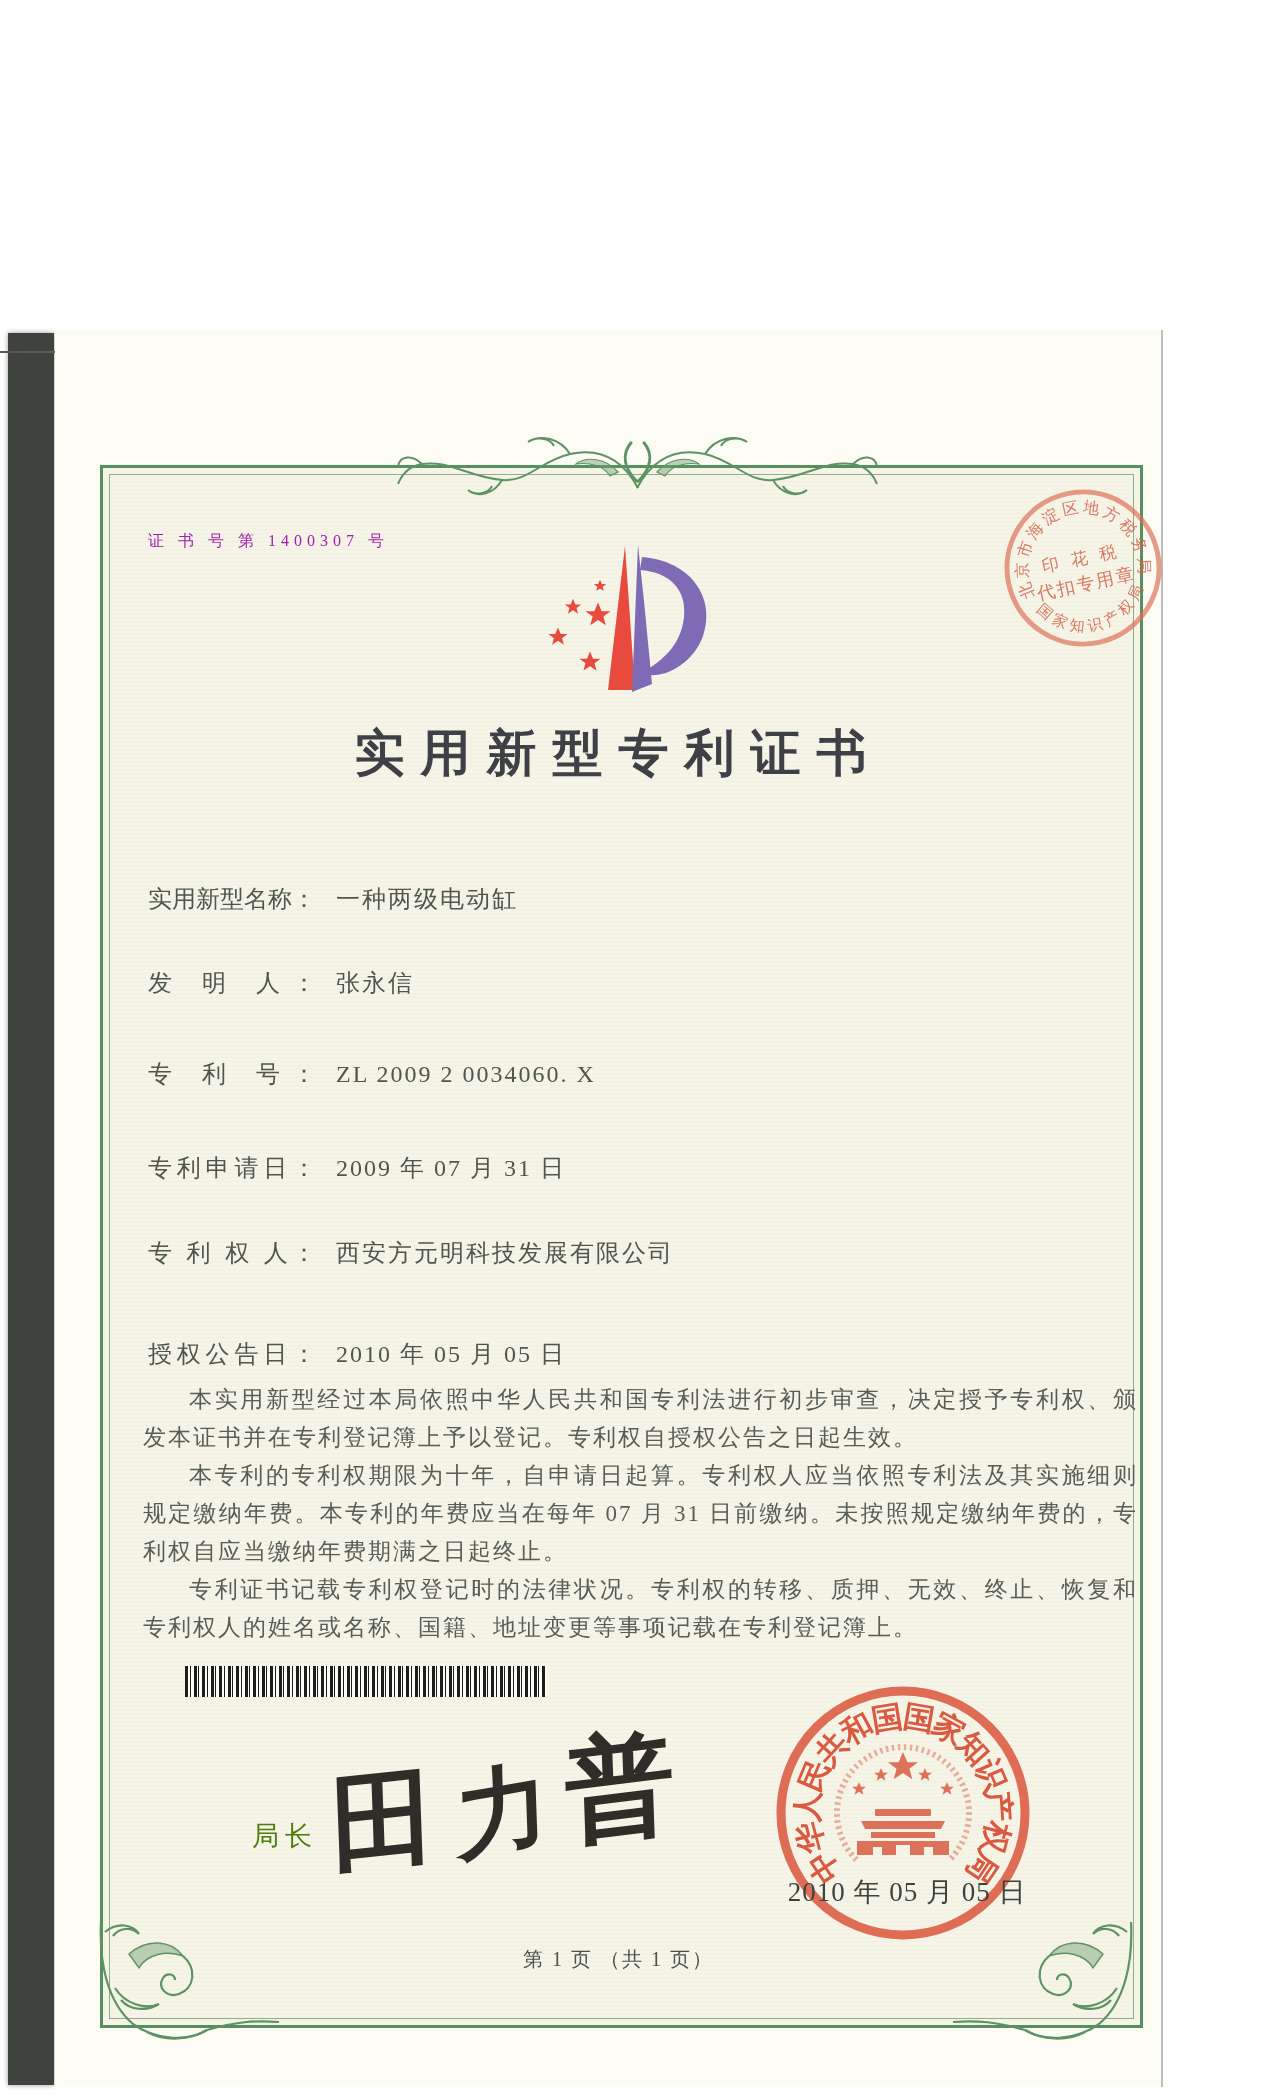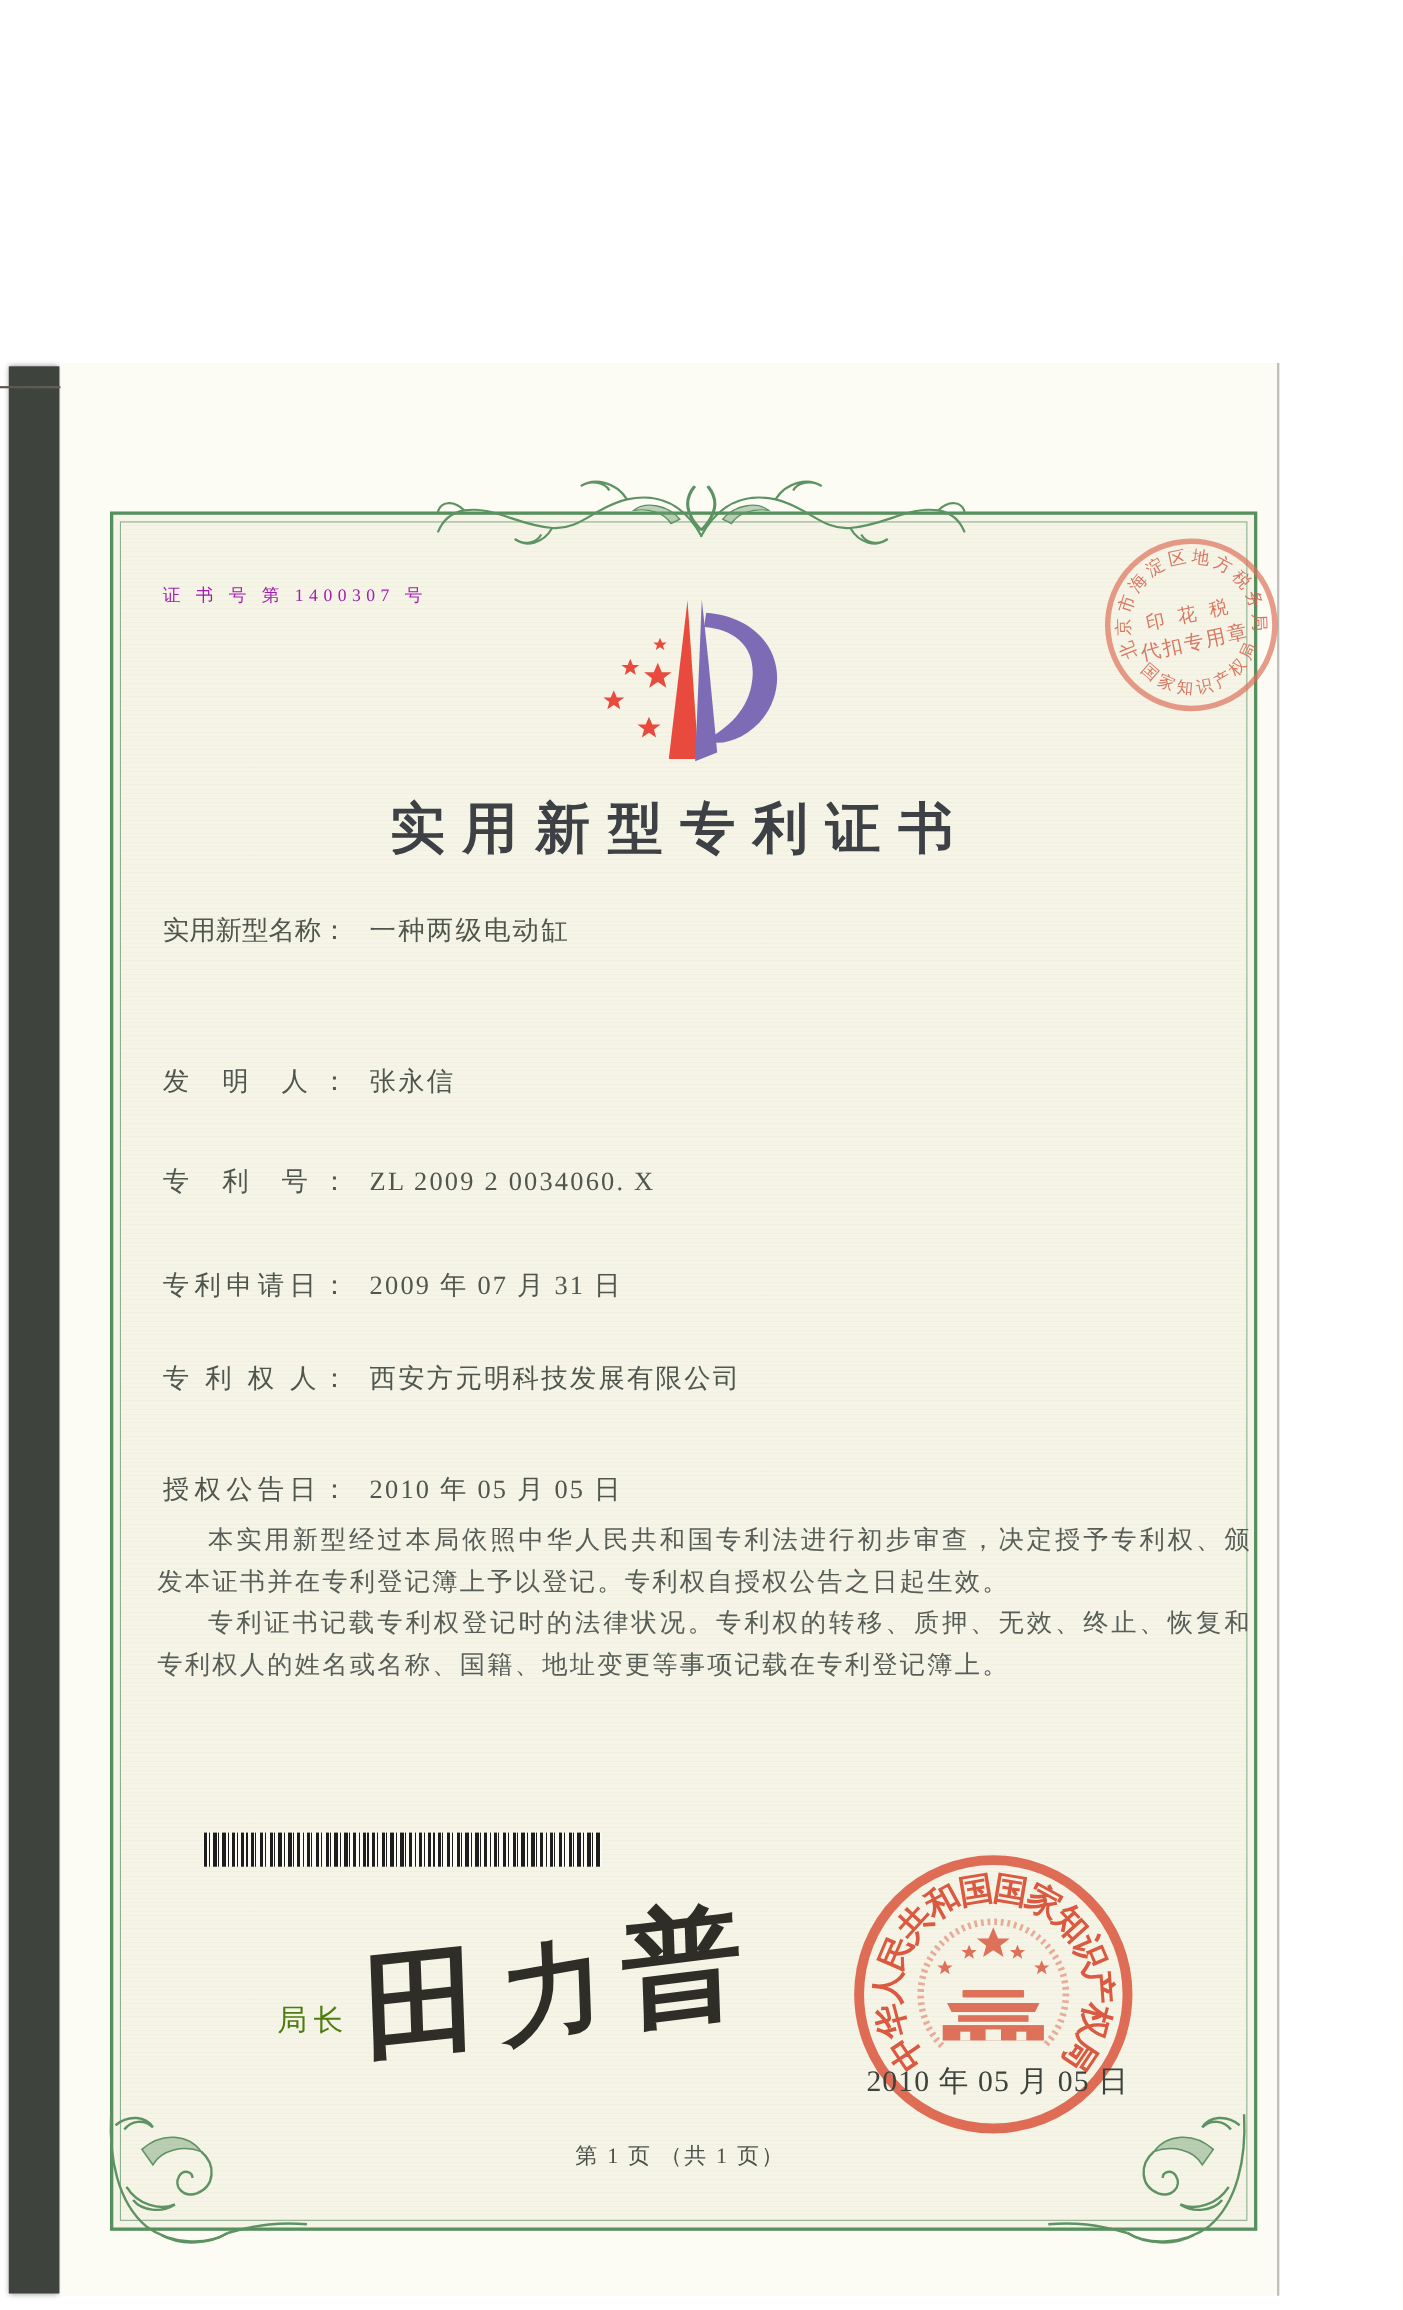--- a/index.html
+++ b/index.html
@@ -23,21 +23,21 @@
   
   .cert-number{position:absolute;left:148px;top:531px;font-size:16px;letter-spacing:5px;
                color:#a21caf;}
   .logo{position:absolute;left:540px;top:541px;width:190px;height:162px;}
   .title{position:absolute;left:100px;width:1037px;top:720px;text-align:center;
          font-size:50px;font-weight:700;letter-spacing:16px;color:#3d4146;}
   .field{position:absolute;left:148px;width:900px;font-size:24px;color:#4e564e;
          white-space:nowrap;}
   .fl{display:inline-block;width:168px;text-align:justify;text-align-last:justify;}
   .fv{margin-left:14px;letter-spacing:2px;}
-  .f0{top:830px;} .f1{top:967px;} .f2{top:1058px;} .f3{top:1152px;} .f4{top:1237px;} .f5{top:1327px;margin-top:11px;}
+  .f0{top:883px;} .f1{top:967px;} .f2{top:1058px;} .f3{top:1152px;} .f4{top:1237px;} .f5{top:1327px;margin-top:11px;}
   .body-text{position:absolute;left:143px;top:1381px;width:995px;font-size:23px;
              line-height:38px;color:#575d57;text-align:justify;letter-spacing:2px;}
   .body-text p{margin:0;text-indent:2em;}
   .barcode{position:absolute;left:185px;top:1666px;width:362px;height:31px;
      background:repeating-linear-gradient(90deg,
        #1d1d1d 0 3px,#fdfcf4 3px 5px,#1d1d1d 5px 6px,#fdfcf4 6px 9px,
        #1d1d1d 9px 12px,#fdfcf4 12px 13px,#1d1d1d 13px 14px,#fdfcf4 14px 17px);}
   .signer-label{position:absolute;left:252px;top:1818px;font-size:27px;letter-spacing:6px;color:#4d7c0f;}
   .signature{position:absolute;left:330px;top:1738px;width:380px;height:180px;white-space:nowrap;}
   .sg{display:inline-block;font-weight:700;color:#2f2d27;font-family:"DejaVu Sans",sans-serif;}
@@ -141,20 +141,21 @@
     <span class="fl">专 利 权 人：</span>
     <span class="fv">西安方元明科技发展有限公司</span>
   </div>
   <div class="field f5">
     <span class="fl">授权公告日：</span>
     <span class="fv">2010 年 05 月 05 日</span>
   </div>
 
   <div class="body-text">
     <p>本实用新型经过本局依照中华人民共和国专利法进行初步审查，决定授予专利权、颁发本证书并在专利登记簿上予以登记。专利权自授权公告之日起生效。</p>
+    <p>本专利的专利权期限为十年，自申请日起算。专利权人应当依照专利法及其实施细则规定缴纳年费。本专利的年费应当在每年 07 月 31 日前缴纳。未按照规定缴纳年费的，专利权自应当缴纳年费期满之日起终止。</p>
     <p>专利证书记载专利权登记时的法律状况。专利权的转移、质押、无效、终止、恢复和专利权人的姓名或名称、国籍、地址变更等事项记载在专利登记簿上。</p>
   </div>
 
   <div class="barcode"></div>
 
   <div class="signer-label">局长</div>
   <div class="signature" id="signature-name"><span class="sg sg0">田</span><span class="sg sg1">力</span><span class="sg sg2">普</span></div>
 
   <svg class="seal" viewBox="-133 -133 266 266">
     <circle r="122" fill="none" stroke="#d8492f" stroke-width="9" opacity=".88"></circle>

